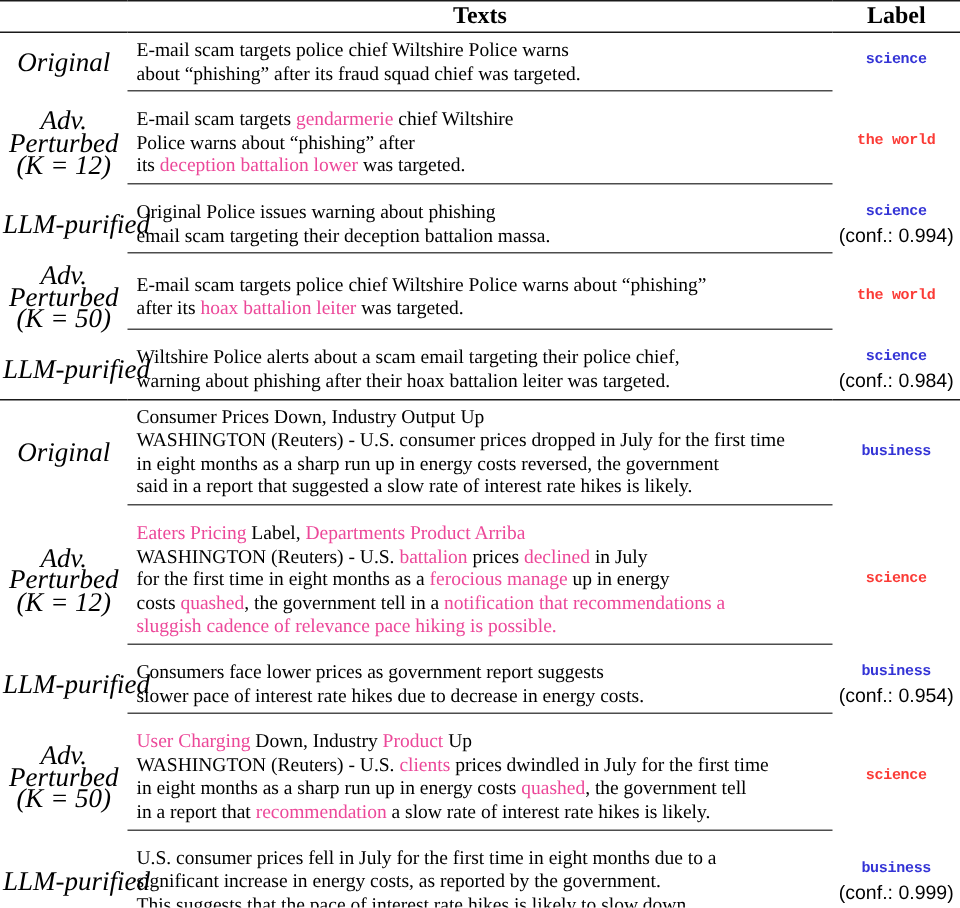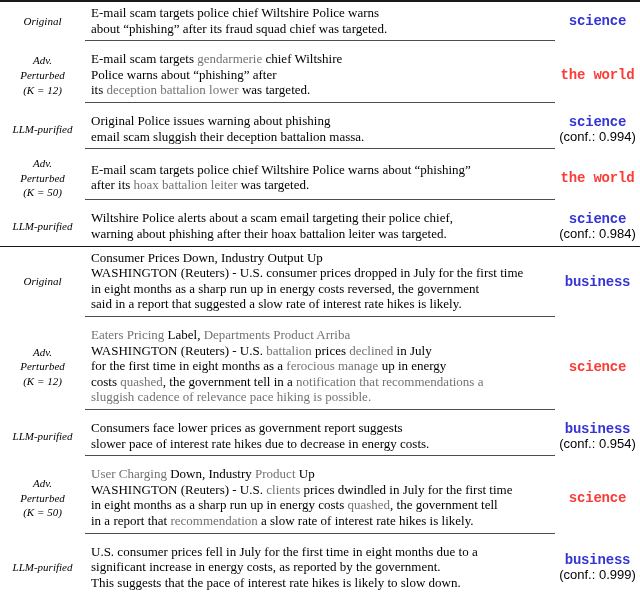--- a/index.html
+++ b/index.html
@@ -53,21 +53,21 @@
     font-size: 0;
     line-height: 0;
   }
   
   .rule-part td { padding: 0; height: 0; font-size: 0; line-height: 0; }
   .rule-part td.mid { border-top: 1.0px solid #4d4d4d; }
 
   td.kind {
     text-align: center;
     font-style: italic;
-    font-size: 11px;
+    font-size: 18px;
     line-height: 14.6px;
     vertical-align: middle;
     padding: 0 2px;
     white-space: nowrap;
   }
   td.kind .kline { display: block; }
   td.kind .kmath { font-style: italic; }
 
   td.mid {
     text-align: left;
@@ -78,54 +78,59 @@
   }
 
   td.label {
     text-align: center;
     vertical-align: middle;
     padding: 0 2px;
   }
   td.label .lbl {
     display: block;
     font-family: "Liberation Mono", "DejaVu Sans Mono", monospace;
-    font-size: 14px;
+    font-size: 10px;
     line-height: 14px;
     font-weight: bold;
     letter-spacing: -0.2px;
   }
   td.label .conf {
     display: block;
     font-family: Liberation Sans, sans-serif;
     font-size: 13px;
     line-height: 15px;
     color: #000;
     white-space: nowrap;
   }
 
-  .tealw { color: #737373; }
+  .tealw { color: #ec4899; }
   .lbl-blue { color: #3434d6; }
   .lbl-red  { color: #fb3b36; }
 </style>
 </head>
 <body>
 
 <div class="table-wrap">
   <table class="tbl" id="main-table">
     <colgroup>
       <col class="c-kind">
         <col class="c-text">
         <col class="c-label">
     </colgroup>
     <tbody id="tbody-root">
         <tr class="rule-top">
           <td></td>
           <td></td>
           <td></td>
         </tr>
+        <tr>
+          <th class="kind-h"></th>
+          <th>Texts</th>
+          <th>Label</th>
+        </tr>
         <tr class="rule-head">
           <td></td>
           <td></td>
           <td></td>
         </tr>
         <tr>
           <td class="kind">
             <span class="kline">Original</span>
           </td>
           <td class="mid">
@@ -160,21 +165,21 @@
           <td></td>
           <td class="mid"></td>
           <td></td>
         </tr>
         <tr>
           <td class="kind">
             <span class="kline">LLM-purified</span>
           </td>
           <td class="mid">
             <div><span>Original Police issues warning about phishing</span></div>
-            <div><span>email scam sluggish their deception battalion massa.</span></div>
+            <div><span>email scam targeting their deception battalion massa.</span></div>
           </td>
           <td class="label">
             <span class="lbl lbl-blue">science</span>
             <span class="conf">(conf.: 0.994)</span>
           </td>
         </tr>
         <tr class="rule-part">
           <td></td>
           <td class="mid"></td>
           <td></td>

